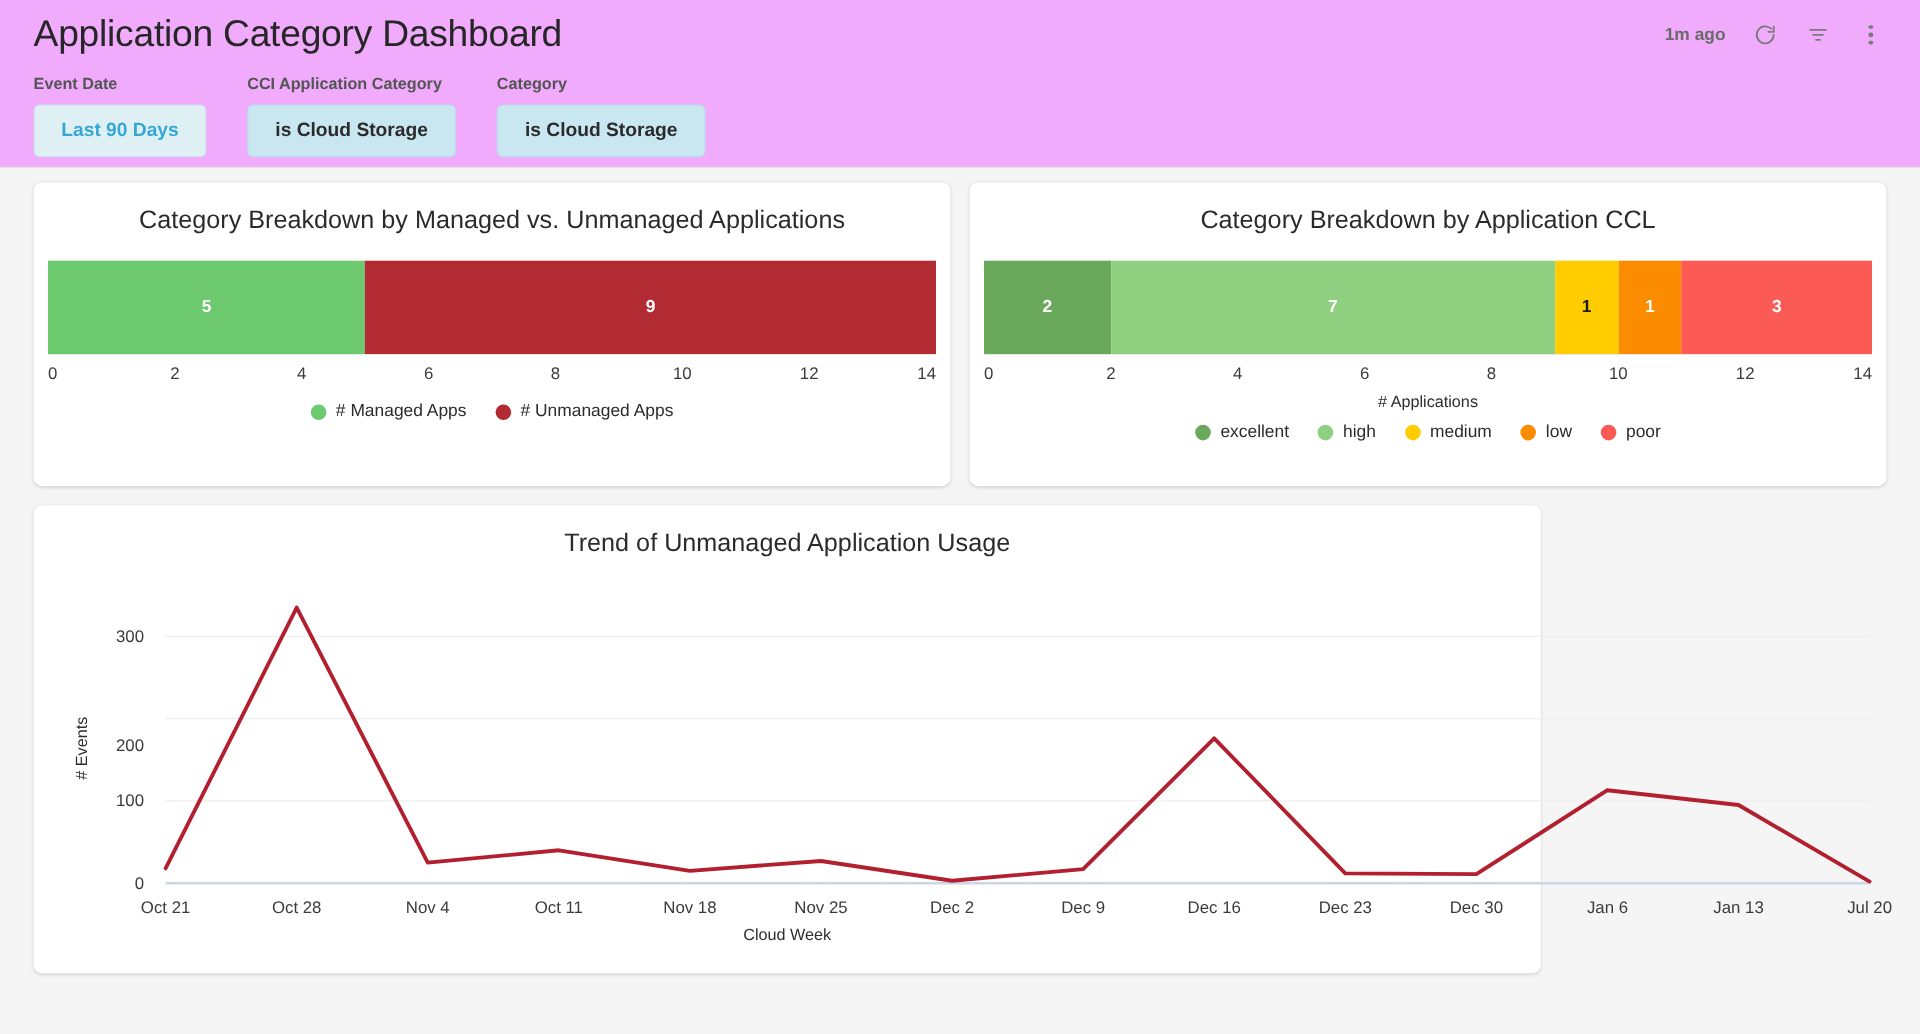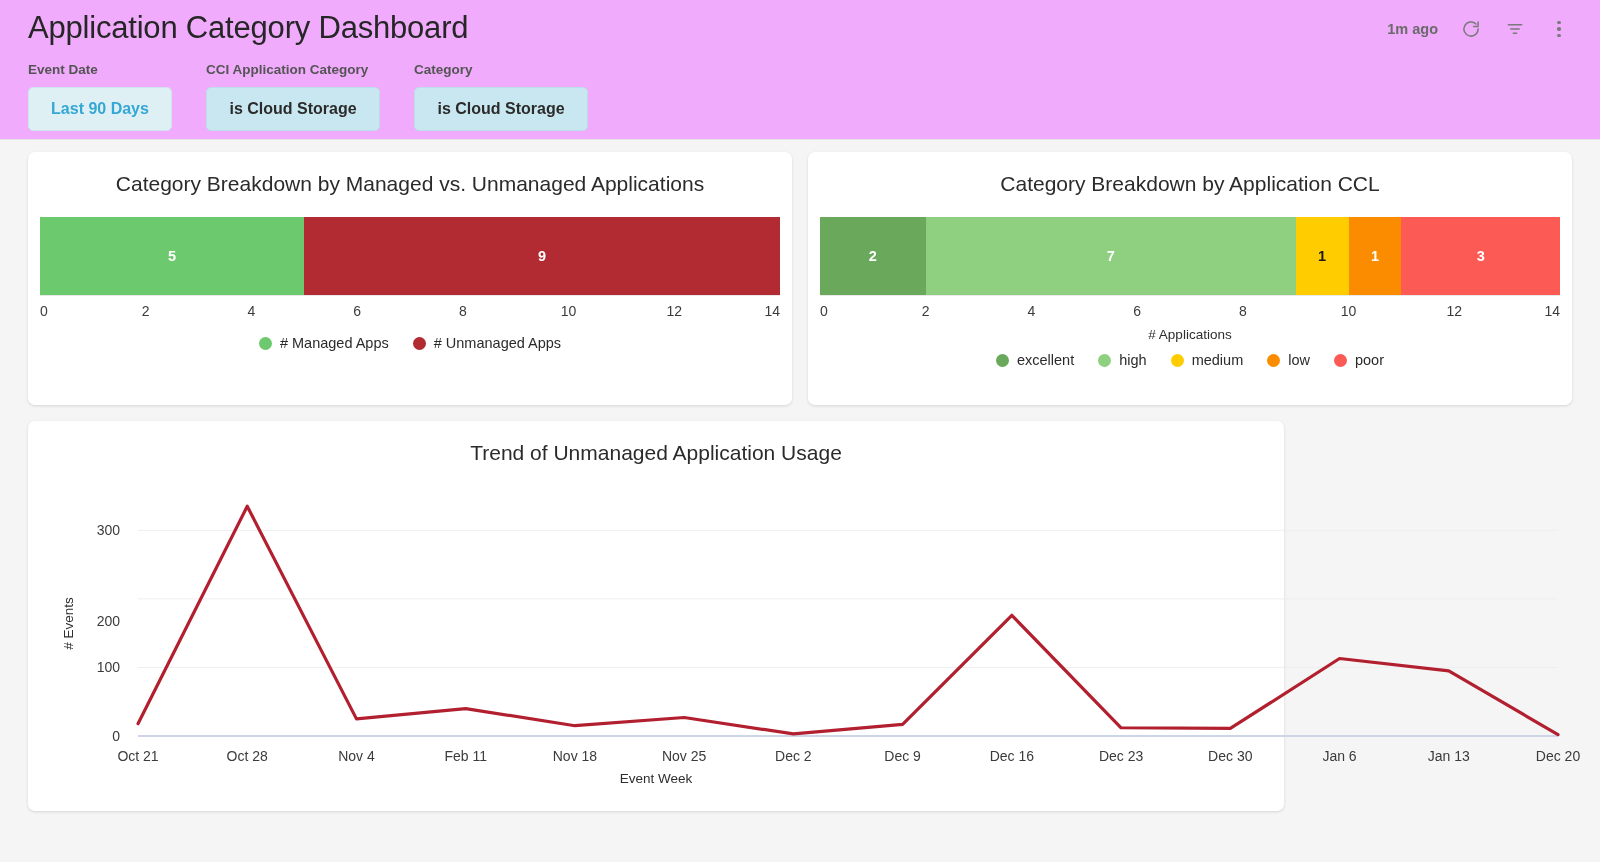--- a/index.html
+++ b/index.html
@@ -331,28 +331,28 @@
           <line x1="110" x2="1530" y1="64.2857142857143" y2="64.2857142857143" stroke="#eeeeee" stroke-width="1"></line>
           <polyline points="110,257.65714285714284 219.23076923076923,40.28571428571428 328.46153846153845,252.85714285714286 437.69230769230774,242.57142857142858 546.9230769230769,259.7142857142857 656.1538461538462,251.4857142857143 765.3846153846155,267.9428571428571 874.6153846153845,258.34285714285716 983.8461538461539,149.3142857142857 1093.076923076923,261.77142857142854 1202.3076923076924,262.45714285714286 1311.5384615384614,192.51428571428573 1420.769230769231,204.85714285714286 1530,268.62857142857143" fill="none" stroke="#B2202F" stroke-width="3.2" stroke-linejoin="round" stroke-linecap="round"></polyline>
         </svg>
         <span class="ytick" style="left: 48px; top: 270px;">0</span>
         <span class="ytick" style="left: 48px; top: 201.429px;">100</span>
         <span class="ytick" style="left: 48px; top: 132.857px; margin-top: 22px;">200</span>
         <span class="ytick" style="left: 48px; top: 64.2857px;">300</span>
         <span class="xtick" style="left: 110px; top: 282px;">Oct 21</span>
         <span class="xtick" style="left: 219.231px; top: 282px;">Oct 28</span>
         <span class="xtick" style="left: 328.462px; top: 282px;">Nov 4</span>
-        <span class="xtick" style="left: 437.692px; top: 282px;">Feb 11</span>
+        <span class="xtick" style="left: 437.692px; top: 282px;">Oct 11</span>
         <span class="xtick" style="left: 546.923px; top: 282px;">Nov 18</span>
         <span class="xtick" style="left: 656.154px; top: 282px;">Nov 25</span>
         <span class="xtick" style="left: 765.385px; top: 282px; text-align: right;">Dec 2</span>
         <span class="xtick" style="left: 874.615px; top: 282px;">Dec 9</span>
         <span class="xtick" style="left: 983.846px; top: 282px;">Dec 16</span>
         <span class="xtick" style="left: 1093.08px; top: 282px;">Dec 23</span>
         <span class="xtick" style="left: 1202.31px; top: 282px;">Dec 30</span>
         <span class="xtick" style="left: 1311.54px; top: 282px;">Jan 6</span>
         <span class="xtick" style="left: 1420.77px; top: 282px;">Jan 13</span>
-        <span class="xtick" style="left: 1530px; top: 282px;">Dec 20</span>
+        <span class="xtick" style="left: 1530px; top: 282px;">Jul 20</span>
       </div>
-    <div class="xlabel">Event Week</div>
+    <div class="xlabel">Cloud Week</div>
   </div>
 
 </div>
 
 </body></html>

